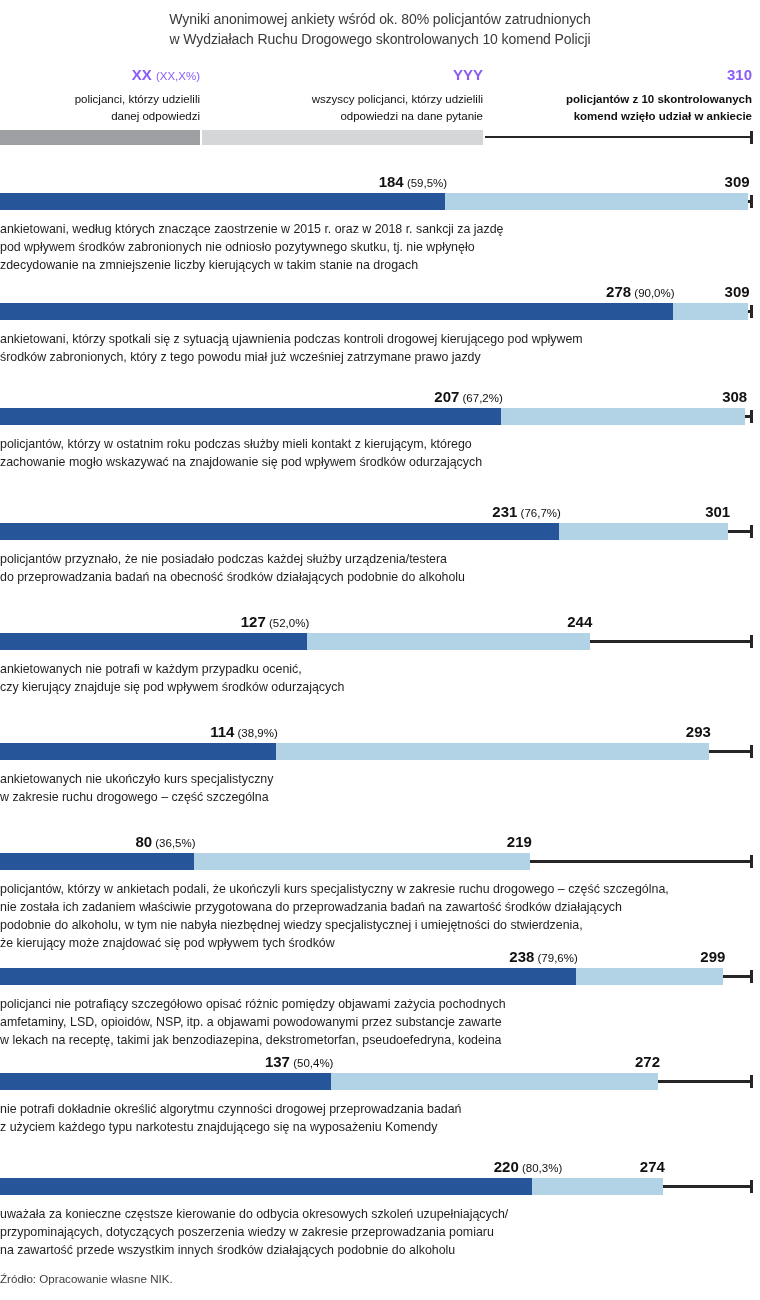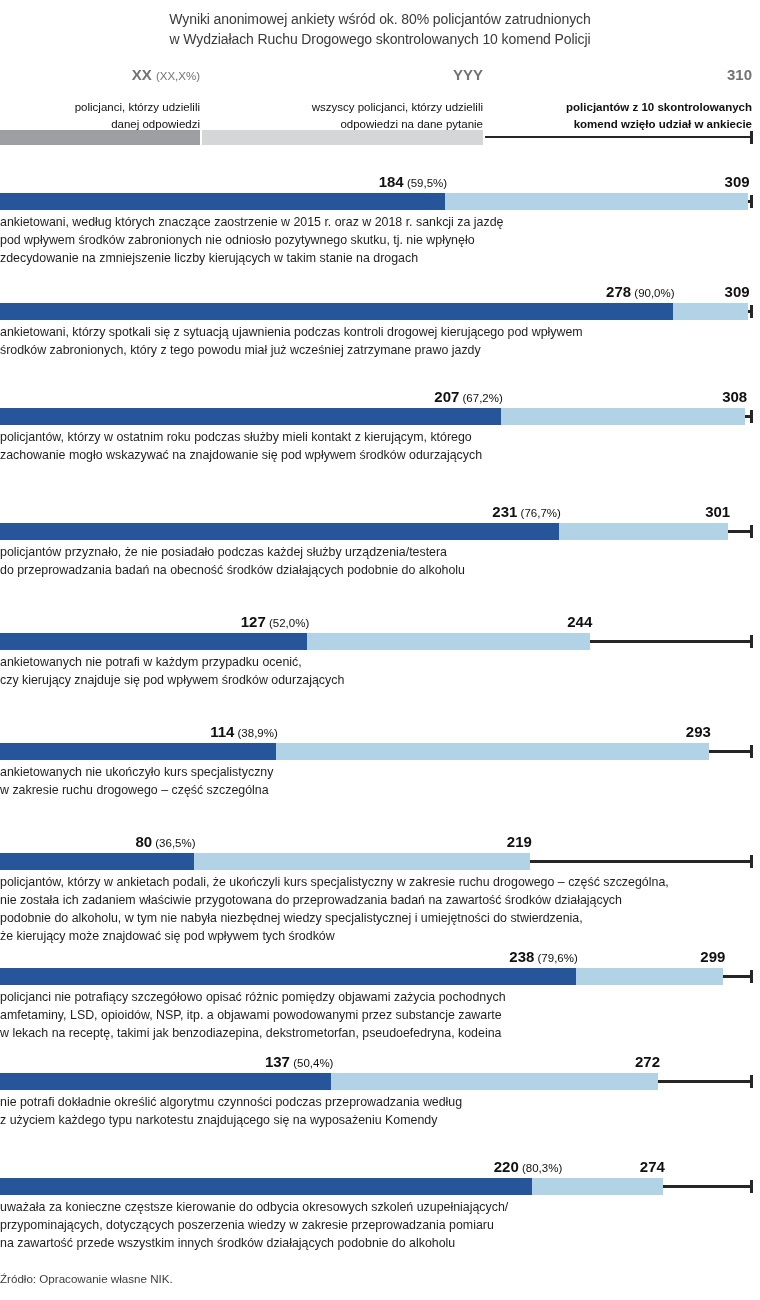--- a/index.html
+++ b/index.html
@@ -45,23 +45,23 @@
   .legend-col {
     position: absolute;
     text-align: right;
     font-size: 11.5px;
     line-height: 1.48;
     color: #111;
   }
   .legend-head {
     font-size: 15px;
     font-weight: bold;
-    color: #737373;
+    color: #8b5cf6;
     display: block;
-    margin-bottom: 13px;
+    margin-bottom: 5px;
   }
   .legend-head .pct {
     font-size: 11.5px;
     font-weight: normal;
   }
   .legend-col.bold-body .legend-body { font-weight: bold; }
   .legend-body { display: block; }
 
   .legend-col-1 { left: 0px;   width: 200px; }
   .legend-col-2 { left: 204px; width: 279px; }
@@ -147,21 +147,21 @@
     position: absolute; top: 7px; height: 2.5px;
     background: #262626;
   }
   .row-axis-tick {
     position: absolute; left: 750px; top: 2px;
     width: 2.5px; height: 13px;
     background: #262626;
   }
 
   .row-desc {
-    padding-top: 3px;
+    padding-top: 10px;
     font-size: 12.4px;
     line-height: 1.46;
     color: #1f1f1f;
     white-space: pre-line;
   }
 
   
   .source {
     position: absolute;
     left: 0;
@@ -338,21 +338,21 @@
         <div class="row-labels">
           <div class="value-label" style="left: 333.452px;"><span>137</span><span class="pct"> (50,4%)</span></div>
           <div class="total-label" style="left: 660.065px;">272</div>
         </div>
         <div class="row-bar">
           <div class="seg-dark" style="width: 331.452px; background: rgb(39, 85, 154);"></div>
           <div class="seg-light" style="left: 331.452px; width: 326.613px; background: rgb(178, 211, 229);"></div>
           <div class="row-axis" style="left: 658.065px; width: 91.9355px; background: rgb(38, 38, 38);"></div>
           <div class="row-axis-tick"></div>
         </div>
-        <div class="row-desc">nie potrafi dokładnie określić algorytmu czynności podczas przeprowadzania według
+        <div class="row-desc">nie potrafi dokładnie określić algorytmu czynności drogowej przeprowadzania badań
 z użyciem każdego typu narkotestu znajdującego się na wyposażeniu Komendy</div>
       </div>
       <div class="row" style="position: absolute; left: 0px; width: 760px; top: 1153px;">
         <div class="row-labels">
           <div class="value-label" style="left: 534.258px; margin-left: 28px;"><span>220</span><span class="pct"> (80,3%)</span></div>
           <div class="total-label" style="left: 664.903px;">274</div>
         </div>
         <div class="row-bar">
           <div class="seg-dark" style="width: 532.258px; background: rgb(39, 85, 154);"></div>
           <div class="seg-light" style="left: 532.258px; width: 130.645px; background: rgb(178, 211, 229);"></div>

